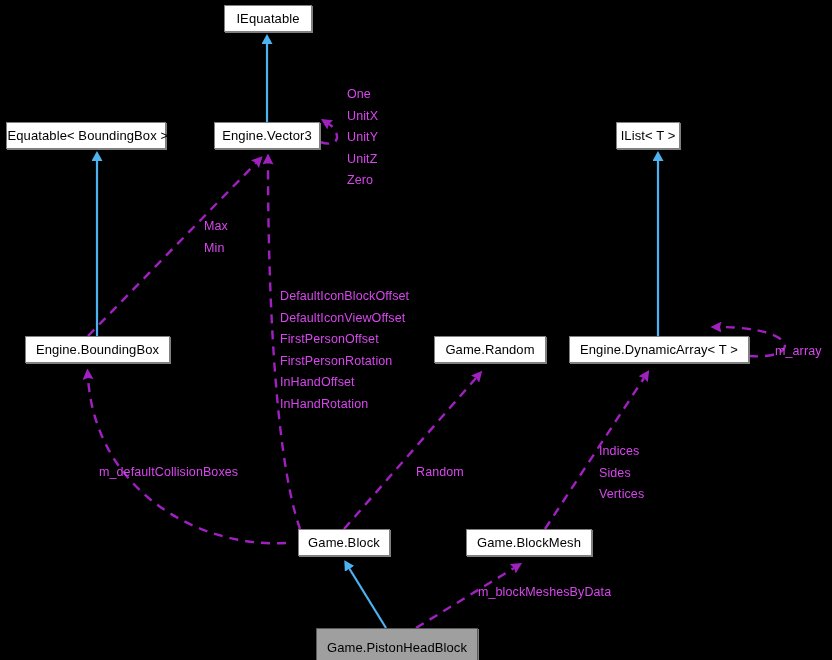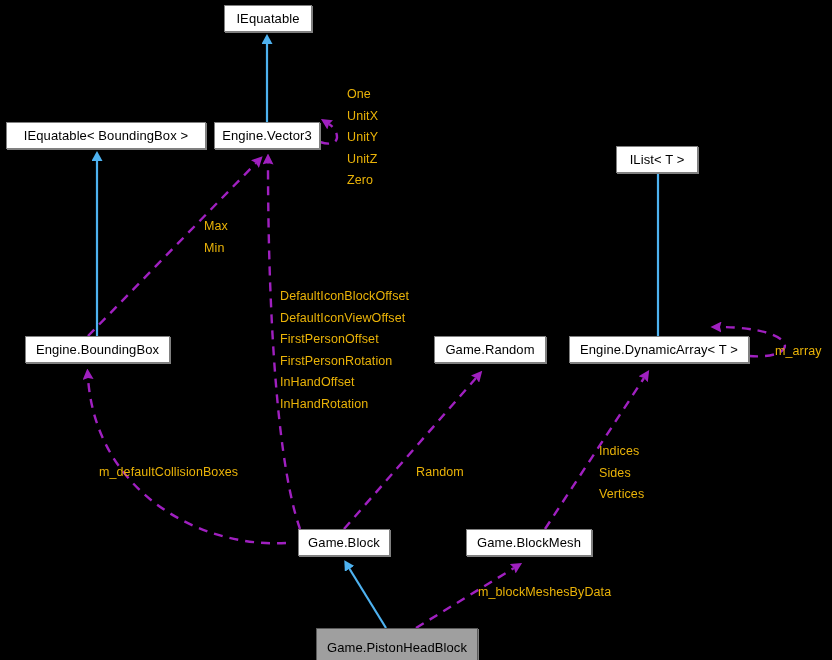--- a/index.html
+++ b/index.html
@@ -36,21 +36,21 @@
     justify-content: center;
     white-space: nowrap;
     letter-spacing: 0.1px;
   }
   .node.current {
     background: #9f9f9f;
     border: 1px solid #5a5a5a;
   }
   .edge-label {
     position: absolute;
-    color: #eab308;
+    color: #d946ef;
     font-size: 12.5px;
     line-height: 21.5px;
     white-space: pre;
     letter-spacing: 0.1px;
   }
 </style>
 </head>
 <body>
 
 <div id="diagram">
@@ -87,23 +87,23 @@
       <path d="M545,529 L644,378" marker-end="url(#use-arrow)"></path>
 
       <path d="M749,356 C800,360 802,328 720,327" marker-end="url(#use-arrow)"></path>
 
       <path d="M416,628 L514,568" marker-end="url(#use-arrow)"></path>
     </g>
   </svg>
 
   <div id="nodes-layer">
       <div class="node" style="left: 224px; top: 5px; width: 88px; height: 27px;">IEquatable</div>
-      <div class="node" style="left: 6px; top: 122px; width: 200px; height: 27px;">IEquatable&lt; BoundingBox &gt;</div>
+      <div class="node" style="left: 6px; top: 122px; width: 160px; height: 27px;">IEquatable&lt; BoundingBox &gt;</div>
       <div class="node" style="left: 214px; top: 122px; width: 106px; height: 27px;">Engine.Vector3</div>
-      <div class="node" style="left: 616px; top: 122px; width: 82px; height: 27px; margin-top: 24px;">IList&lt; T &gt;</div>
+      <div class="node" style="left: 616px; top: 122px; width: 64px; height: 27px;">IList&lt; T &gt;</div>
       <div class="node" style="left: 25px; top: 336px; width: 145px; height: 27px;">Engine.BoundingBox</div>
       <div class="node" style="left: 434px; top: 336px; width: 112px; height: 27px;">Game.Random</div>
       <div class="node" style="left: 569px; top: 336px; width: 180px; height: 27px;">Engine.DynamicArray&lt; T &gt;</div>
       <div class="node" style="left: 298px; top: 529px; width: 92px; height: 27px;">Game.Block</div>
       <div class="node" style="left: 466px; top: 529px; width: 126px; height: 27px;">Game.BlockMesh</div>
       <div class="node current" style="left: 316px; top: 628px; width: 162px; height: 38px;">Game.PistonHeadBlock</div>
     </div>
 
   <div id="labels-layer">
       <div class="edge-label" style="left: 347px; top: 84px;">One

